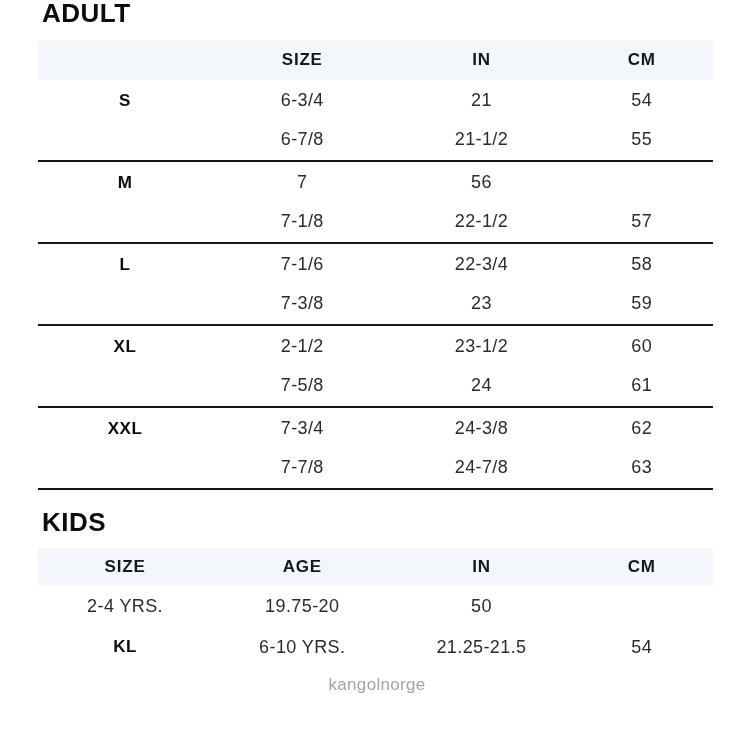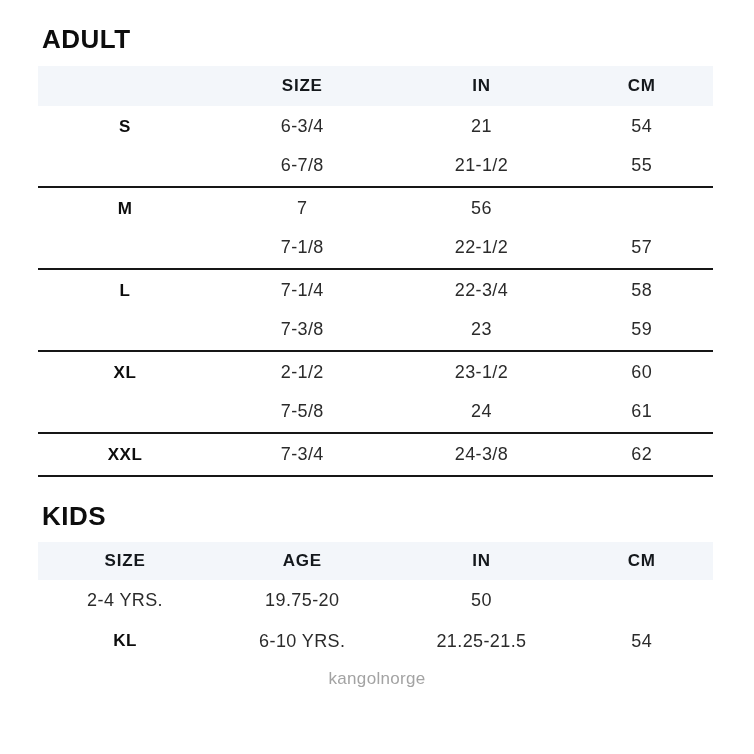--- a/index.html
+++ b/index.html
@@ -8,28 +8,27 @@
     position: relative;
     width: 754px;
     height: 754px;
     overflow: hidden;
     background: #ffffff;
     font-family: "Liberation Sans", sans-serif;
     color: #111111;
   }
   .section-title {
     margin: 0 0 0 42px;
-    padding-top: 26px;
     font-size: 26px;
     line-height: 1.05;
     font-weight: 800;
     letter-spacing: 0.5px;
     color: #0d0d0d;
   }
-  .section-title.kids { }
+  .section-title.kids { padding-top: 19px; }
   .tbl {
     margin-left: 38px;
     width: 675px;
   }
   .tbl.adult { margin-top: 13px; }
   .tbl.kids  { margin-top: 11px; }
   .grid {
     display: grid;
     grid-template-columns: 25.8% 26.7% 26.4% 21.1%;
     align-items: center;
@@ -111,21 +110,21 @@
         <div class="rlabel"></div>
         <div>7-1/8</div>
         <div>22-1/2</div>
         <div>57</div>
       </div>
     </div>
 
     <div class="group">
       <div class="grid drow">
         <div class="rlabel">L</div>
-        <div>7-1/4</div>
+        <div>7-1/6</div>
         <div>22-3/4</div>
         <div>58</div>
       </div>
       <div class="grid drow">
         <div class="rlabel"></div>
         <div>7-3/8</div>
         <div>23</div>
         <div>59</div>
       </div>
     </div>
@@ -145,20 +144,26 @@
       </div>
     </div>
 
     <div class="group">
       <div class="grid drow">
         <div class="rlabel">XXL</div>
         <div>7-3/4</div>
         <div>24-3/8</div>
         <div>62</div>
       </div>
+      <div class="grid drow">
+        <div class="rlabel"></div>
+        <div>7-7/8</div>
+        <div>24-7/8</div>
+        <div>63</div>
+      </div>
     </div>
   </div>
 
   <h2 class="section-title kids">KIDS</h2>
 
   <div class="tbl kids">
     <div class="grid thead">
       <div>SIZE</div>
       <div>AGE</div>
       <div>IN</div>

